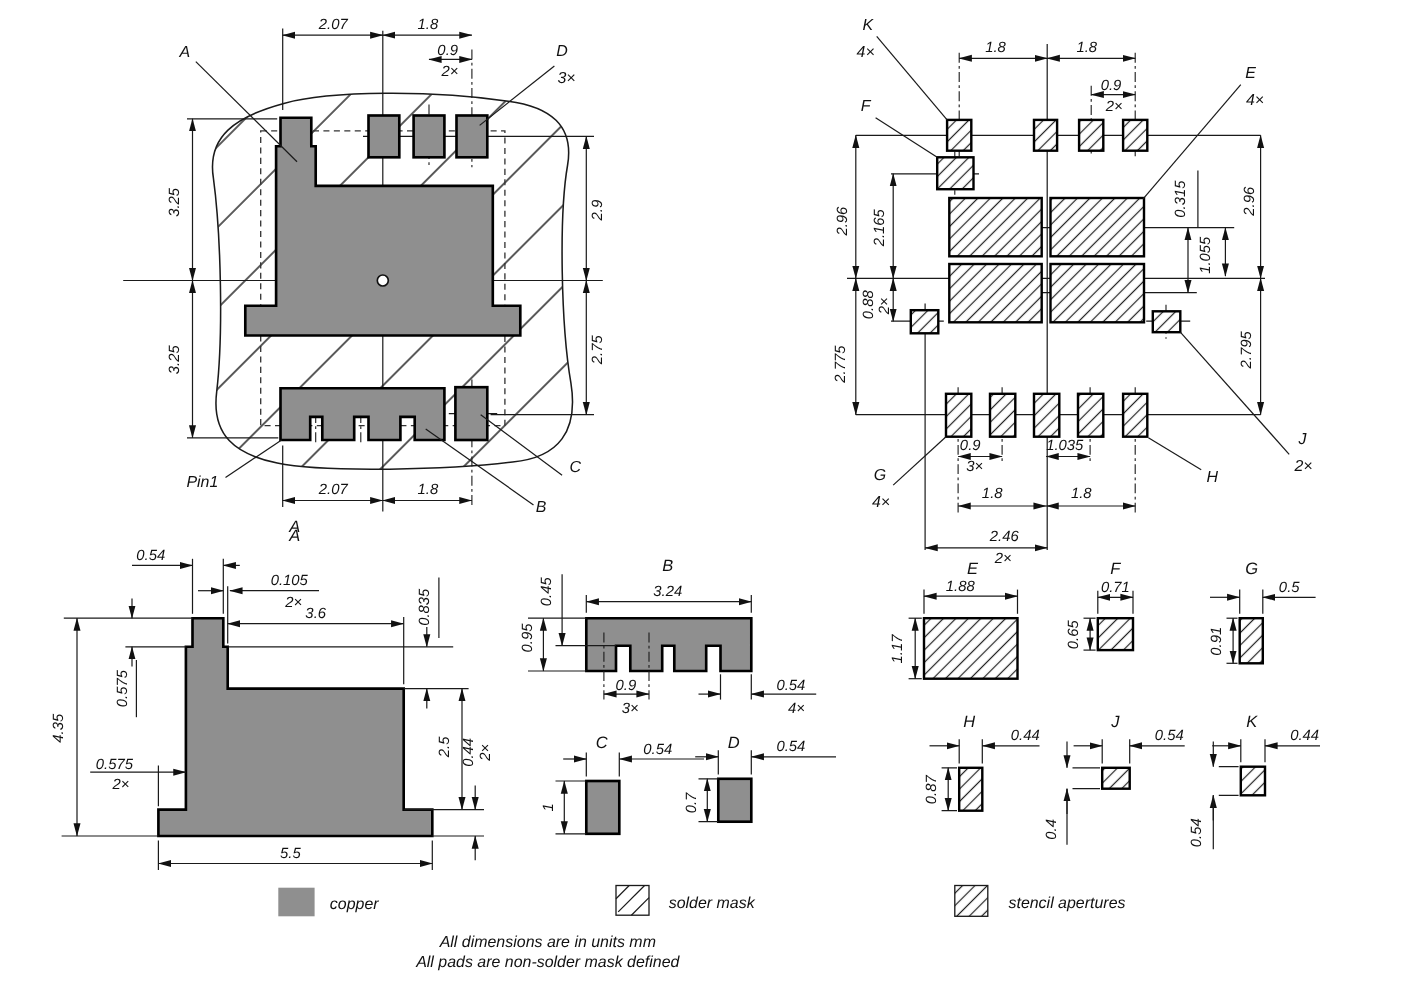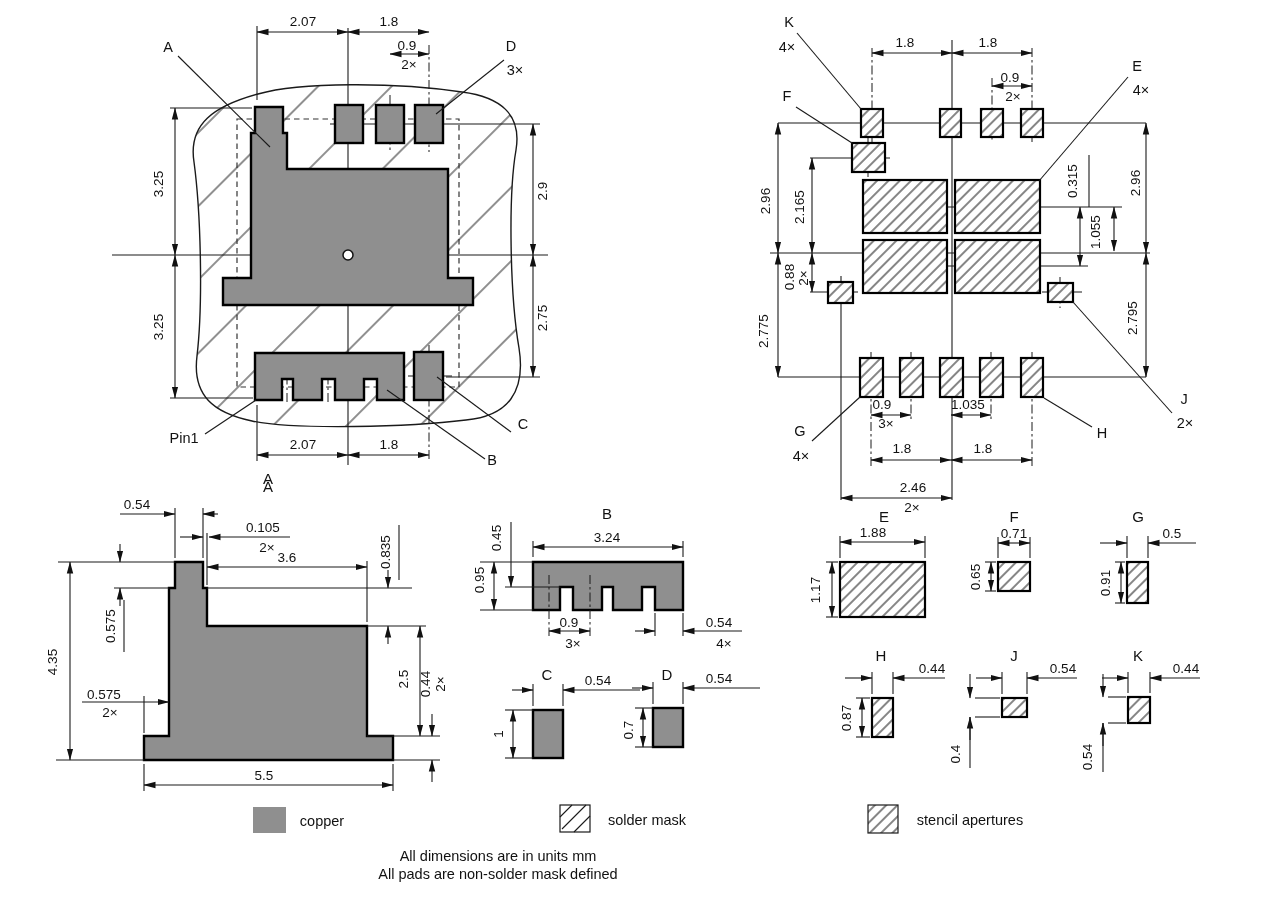--- a/index.html
+++ b/index.html
@@ -1,17 +1,17 @@
 <!DOCTYPE html>
 <html><head>
 <meta charset="utf-8">
 <style>
   html,body { margin:0; padding:0; background:#ffffff; }
   #stage { position:relative; width:1280px; height:897px; background:#fff;
-           font-family:"Liberation Sans", sans-serif; }
+           font-family:"Liberation Sans", sans-serif;font-style:italic; }
   svg { display:block; }
   text { font-family:"Liberation Sans", sans-serif; font-size:13.5px; fill:#111;
          text-anchor:middle; }
   .lbl { font-size:14.5px; }
   .ttl { font-size:15px; }
   .thin { stroke:#1a1a1a; stroke-width:1.1; fill:none; }
   .dd   { stroke:#1a1a1a; stroke-width:1; fill:none; stroke-dasharray:9 3 2.5 3; }
   .dash { stroke:#333; stroke-width:1.2; fill:none; stroke-dasharray:5.5 4; }
   .cu   { fill:#8f8f8f; stroke:#000; stroke-width:2.4; }
   .hp   { fill:url(#hd); stroke:#000; stroke-width:2.2; }

